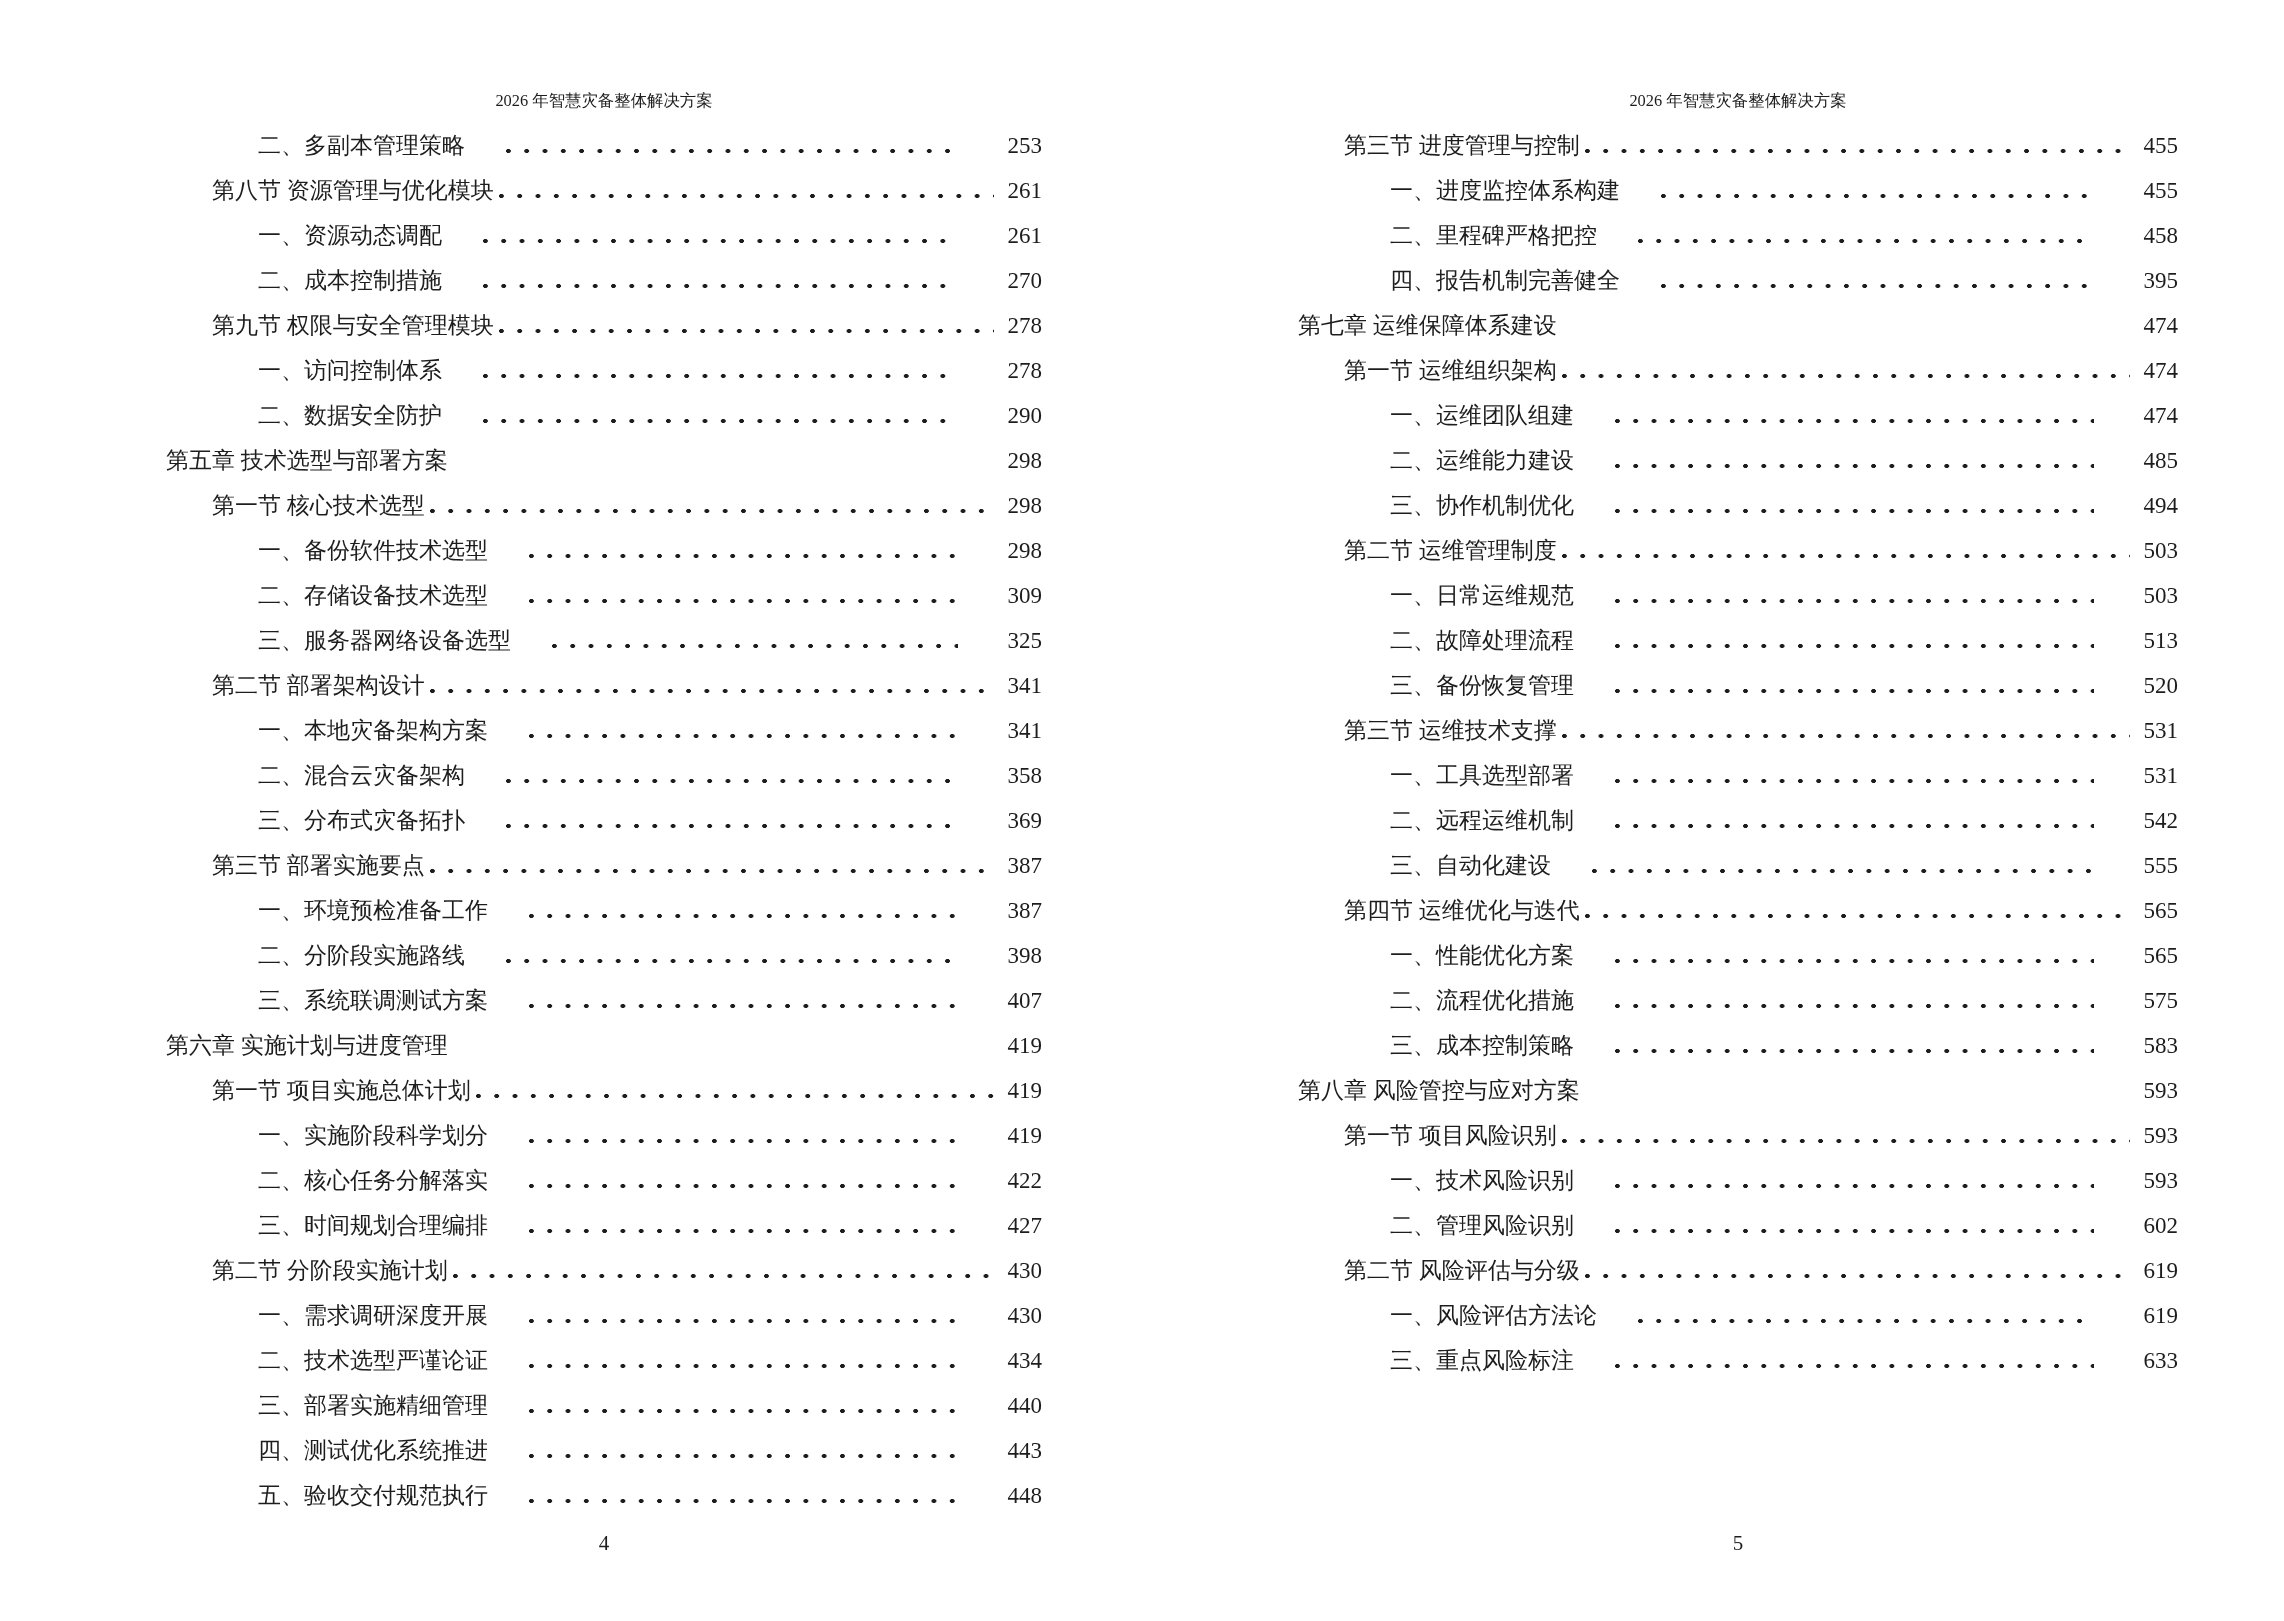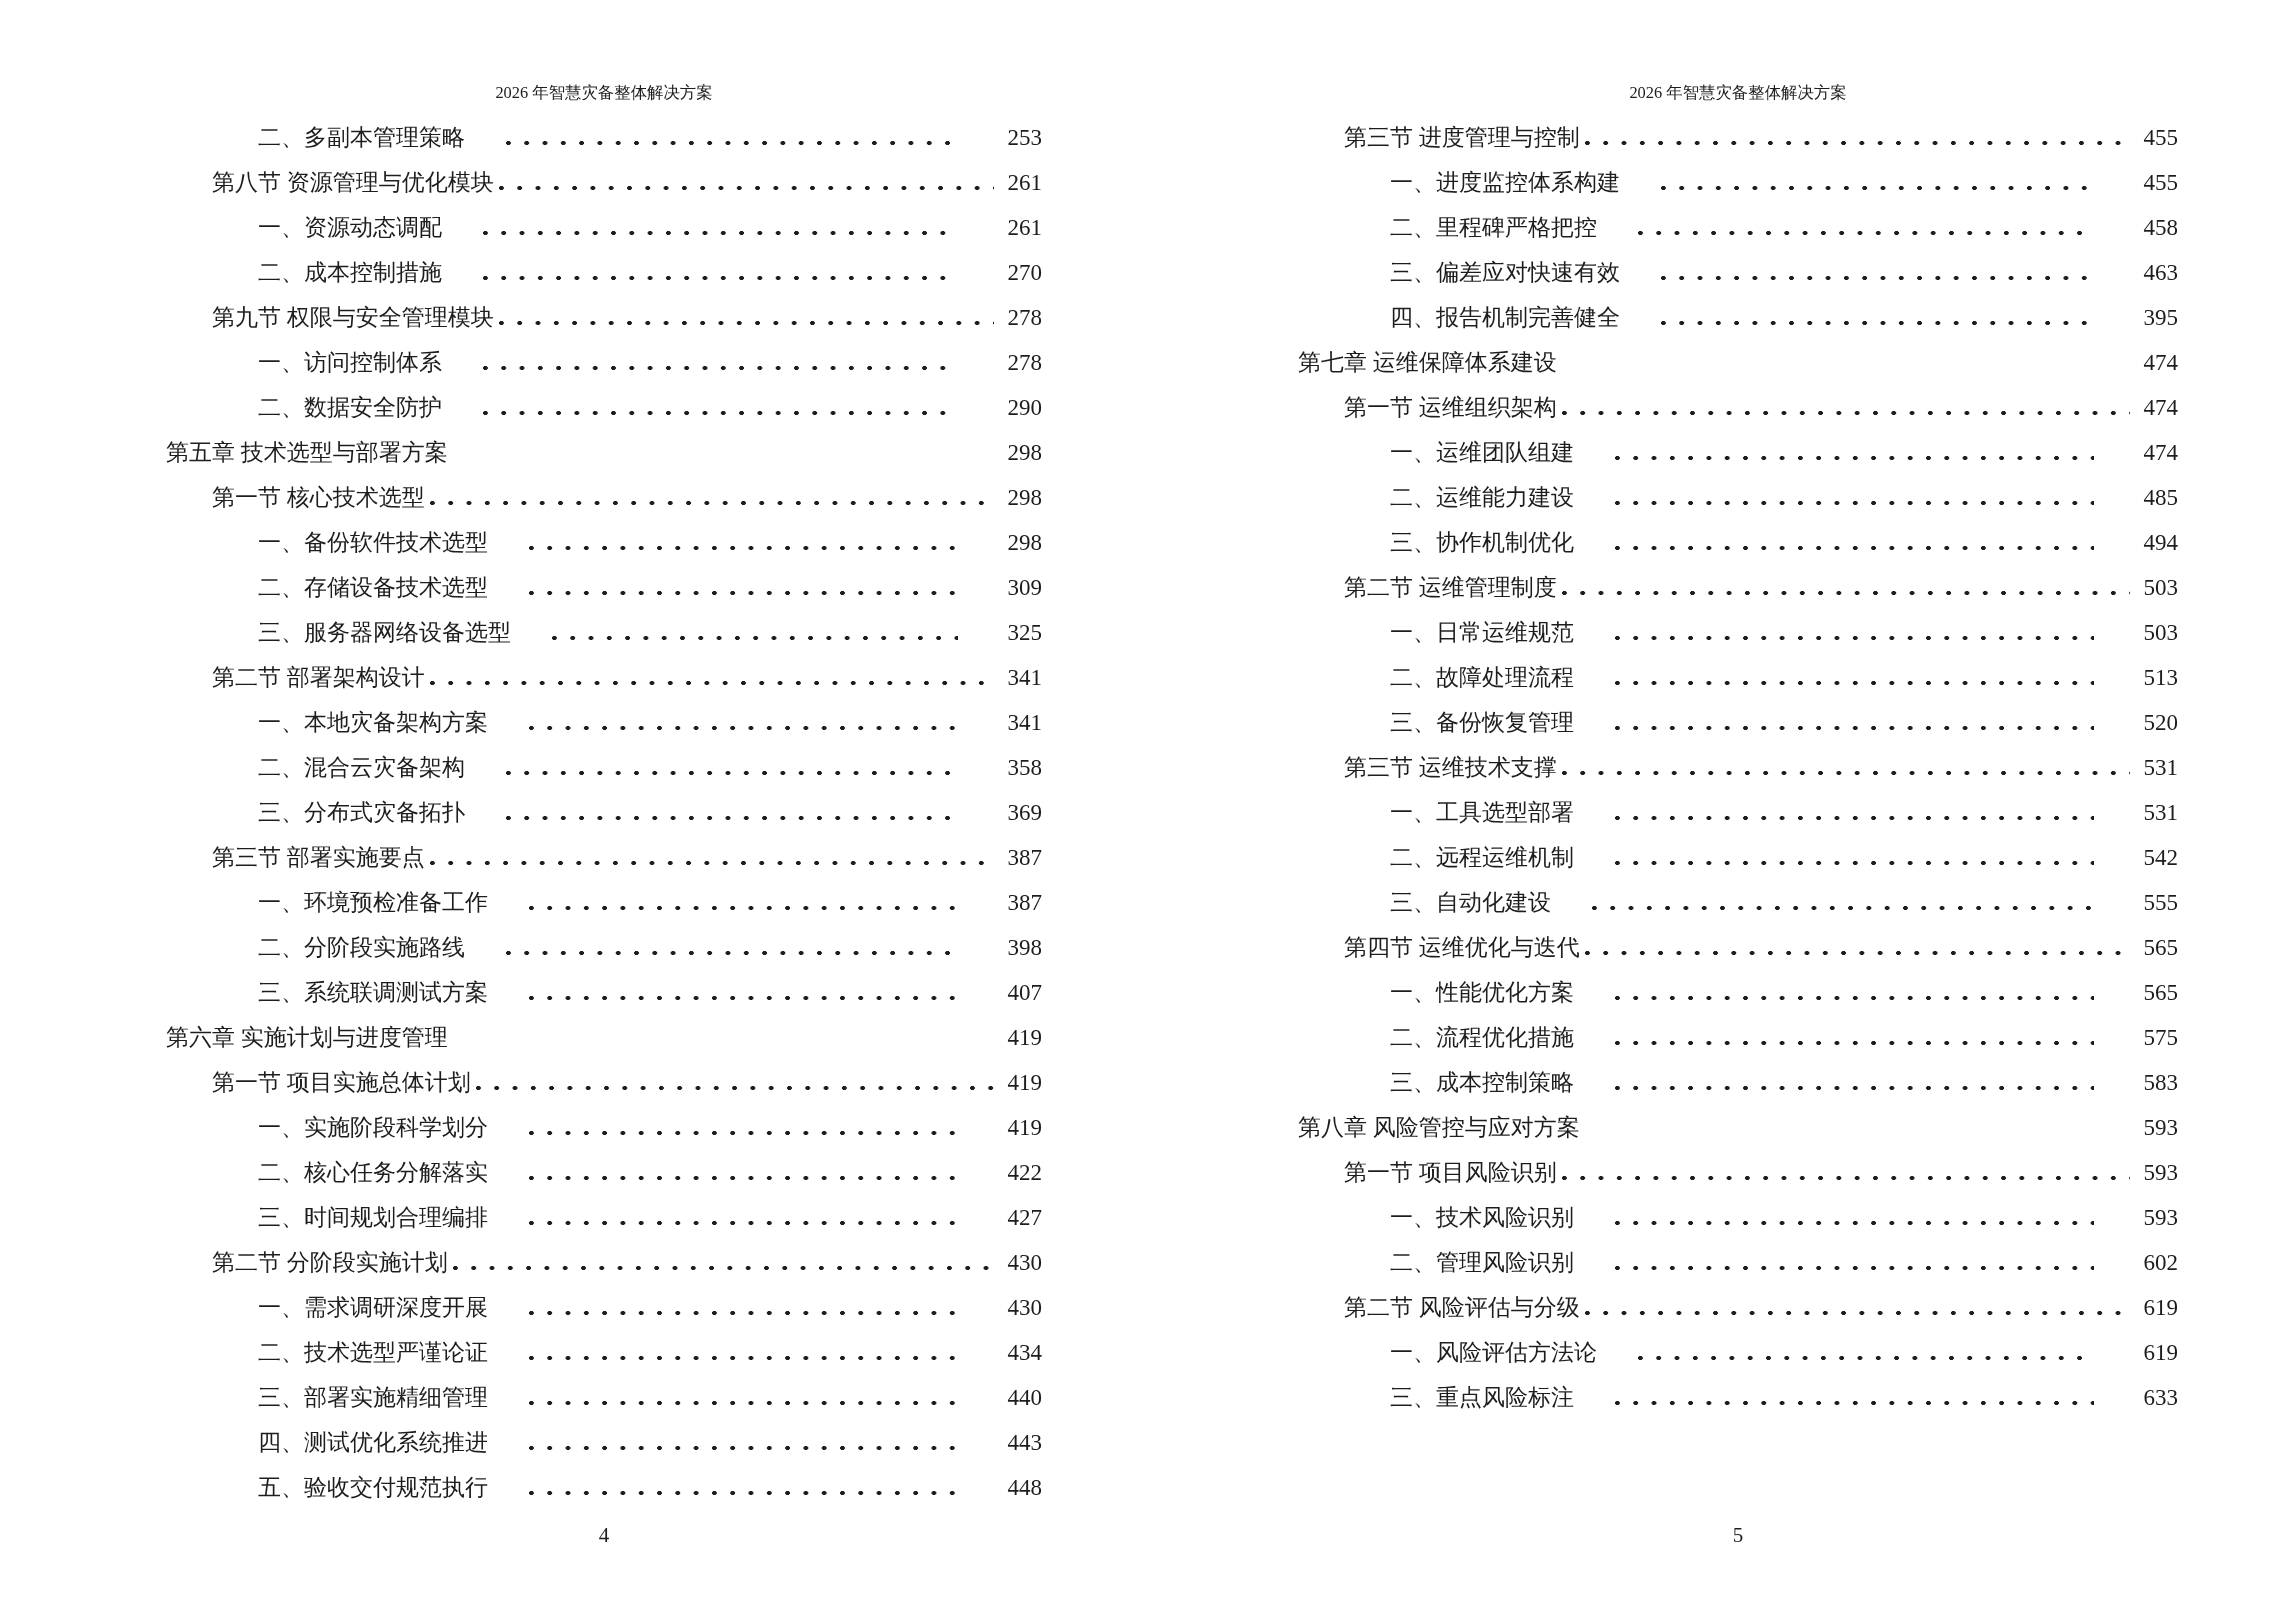--- a/index.html
+++ b/index.html
@@ -10,21 +10,21 @@
     position: relative;
     width: 2284px;
     height: 1622px;
     background: #ffffff;
     color: #1d1d1d;
     font-family: "Liberation Serif", "DejaVu Serif", serif;
     overflow: hidden;
   }
   .page {
     position: absolute;
-    top: 0;
+    top: 8px;
     height: 1280px;
   }
   #page-0 { left: 166px;  width: 876px; }
   #page-1 { left: 1298px; width: 880px; }
 
   .page-header {
     position: absolute;
     top: 82px;
     left: 0;
     right: 0;
@@ -262,25 +262,20 @@
           <span class="toc-title">一、进度监控体系构建</span>
           <span class="toc-leader"></span>
           <span class="toc-pagenum">455</span>
         </div>
         <div class="toc-row level-2">
           <span class="toc-title">二、里程碑严格把控</span>
           <span class="toc-leader"></span>
           <span class="toc-pagenum">458</span>
         </div>
         <div class="toc-row level-2">
-          <span class="toc-title">三、偏差应对快速有效</span>
-          <span class="toc-leader"></span>
-          <span class="toc-pagenum">463</span>
-        </div>
-        <div class="toc-row level-2">
           <span class="toc-title">四、报告机制完善健全</span>
           <span class="toc-leader"></span>
           <span class="toc-pagenum">395</span>
         </div>
         <div class="toc-row level-0">
           <span class="toc-title">第七章 运维保障体系建设</span>
           <span class="toc-leader"></span>
           <span class="toc-pagenum">474</span>
         </div>
         <div class="toc-row level-1">

